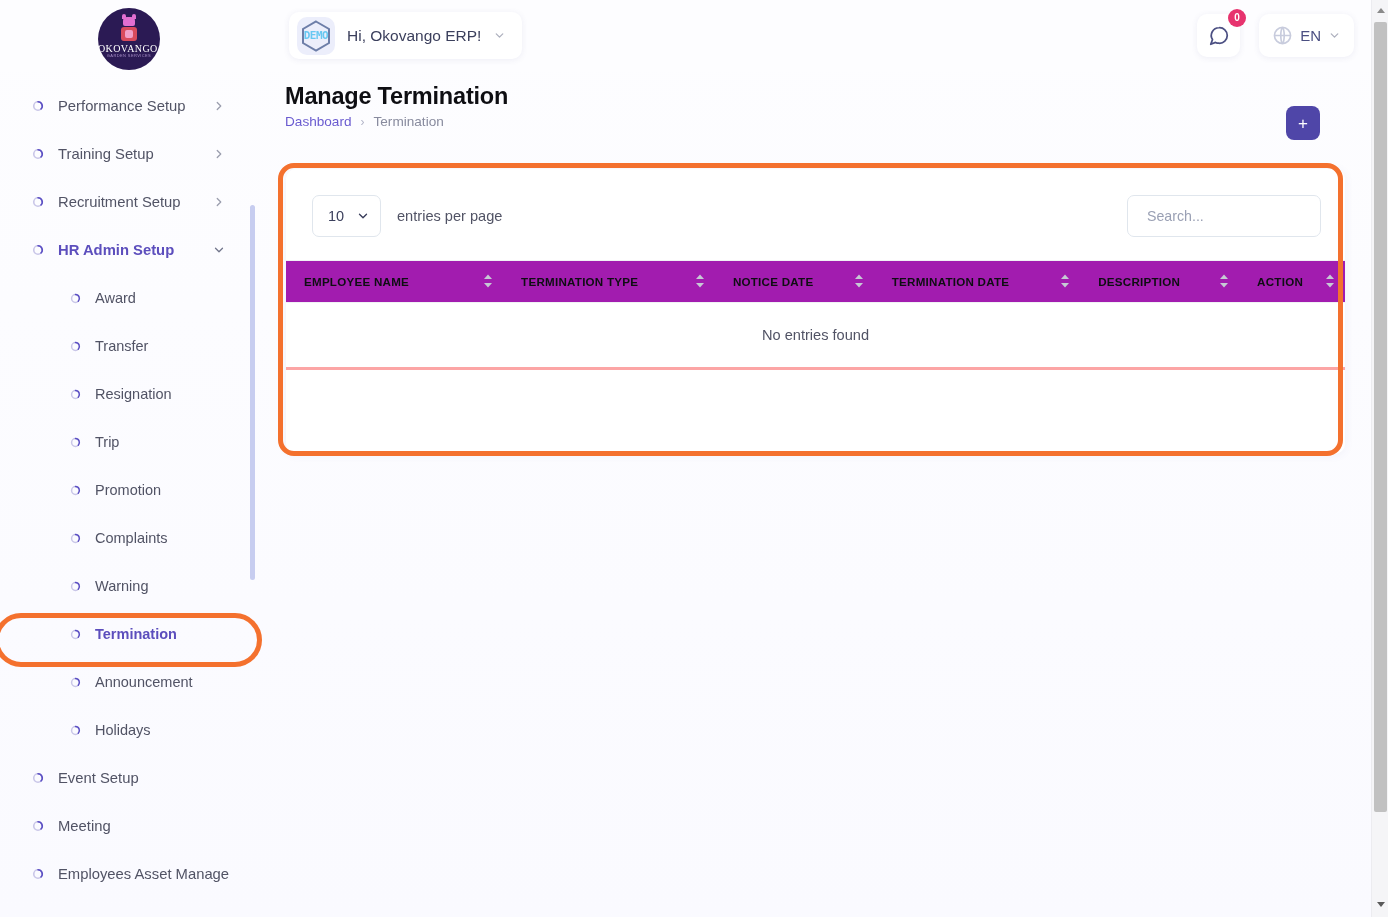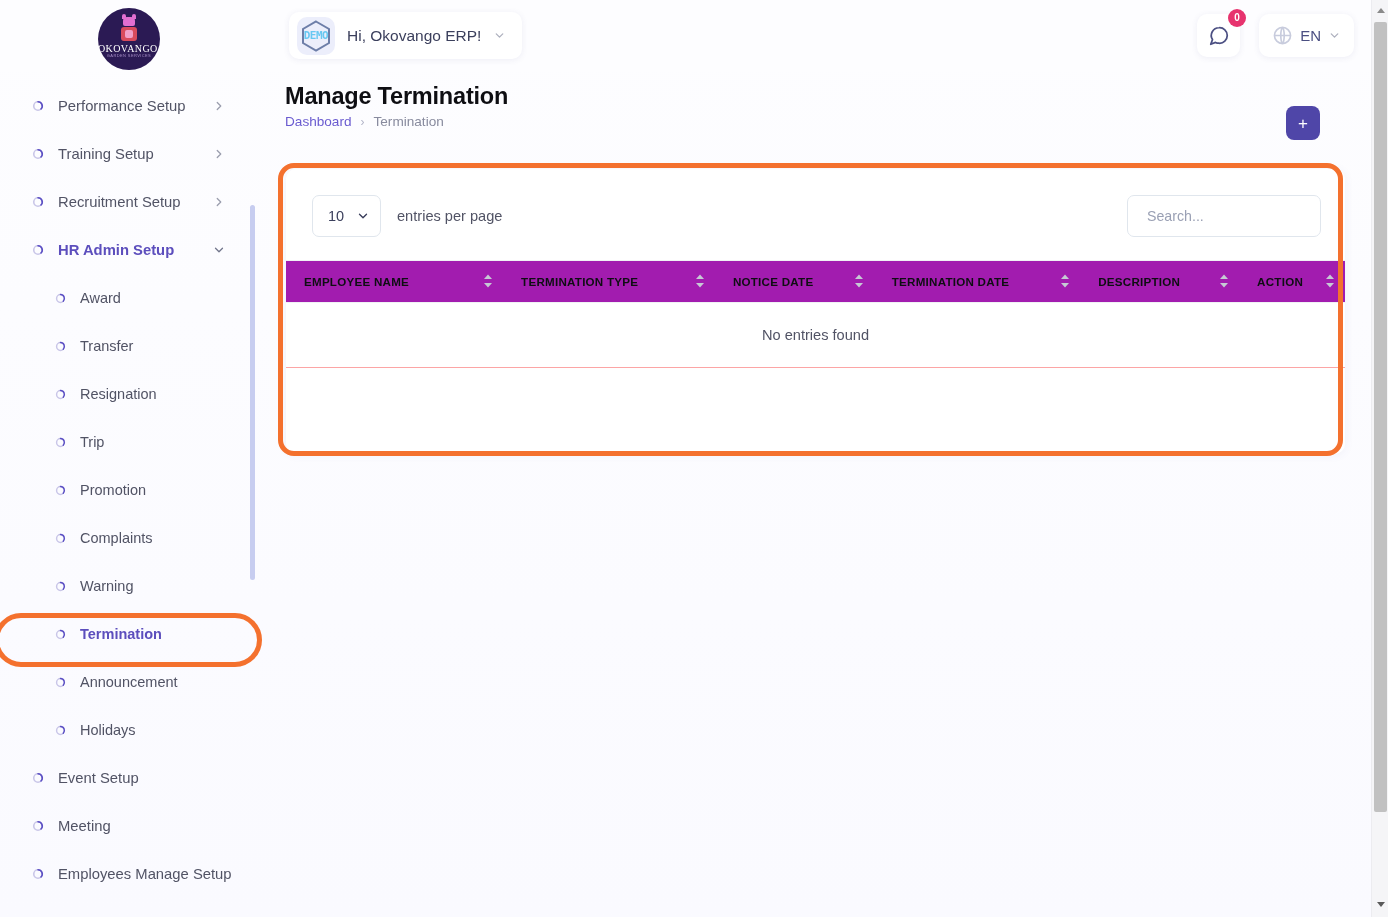--- a/index.html
+++ b/index.html
@@ -190,21 +190,21 @@
   .nav-item {
     position: relative;
     display: flex;
     align-items: center;
     height: 48px;
     padding-left: 32px;
     cursor: pointer;
     font-size: 14.8px;
     color: #515365;
   }
-  .nav-item.child { padding-left: 55px; font-size: 14.5px; }
+  .nav-item.child { padding-left: 70px; font-size: 14.5px; }
   .nav-item .dot-icon { flex: none; margin-right: 14px; }
   .nav-item .nav-label { white-space: nowrap; }
   .nav-item .nav-chevron {
     position: absolute;
     right: 36px;
     opacity: .6;
   }
   .nav-item.active > .nav-label { color: #5c4ebd; font-weight: bold; }
   .nav-item.active .nav-chevron { opacity: .85; }
 
@@ -343,21 +343,21 @@
   th .sort-arrows {
     position: absolute;
     right: 10px; top: 50%;
     transform: translateY(-50%);
   }
   td.empty-cell {
     text-align: center;
     padding: 24px 0;
     font-size: 14.6px;
     color: #515365;
-    border-bottom: 1px solid #fca5a5;
+    border-bottom: 3px solid #fca5a5;
   }
 
   
   .annot {
     position: absolute;
     border: 5px solid #f4712e;
     border-radius: 16px;
     pointer-events: none;
     z-index: 40;
   }
@@ -572,21 +572,21 @@
             <circle cx="12" cy="12" r="8.5" stroke="#c9c6e8"></circle>
             <path d="M12 3.5a8.5 8.5 0 0 1 6 14.5" stroke="#5b4fc4"></path>
           </svg>
           <span class="nav-label">Meeting</span>
         </div>
         <div class="nav-item">
           <svg class="dot-icon" width="12" height="12" viewBox="0 0 24 24" fill="none" stroke="#7d6fd1" stroke-width="3.2" stroke-linecap="round">
             <circle cx="12" cy="12" r="8.5" stroke="#c9c6e8"></circle>
             <path d="M12 3.5a8.5 8.5 0 0 1 6 14.5" stroke="#5b4fc4"></path>
           </svg>
-          <span class="nav-label">Employees Manage Setup</span>
+          <span class="nav-label">Employees Asset Manage</span>
         </div>
       </div>
     <div class="side-scroll"></div>
   </nav>
 
   <main class="main">
 
     <div class="page-head">
       <h1 class="page-title">Manage Termination</h1>
       <div class="breadcrumb">

